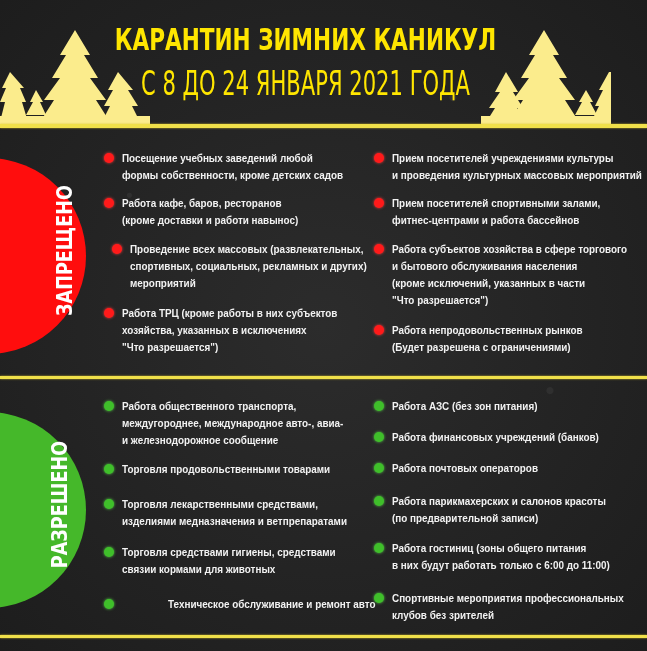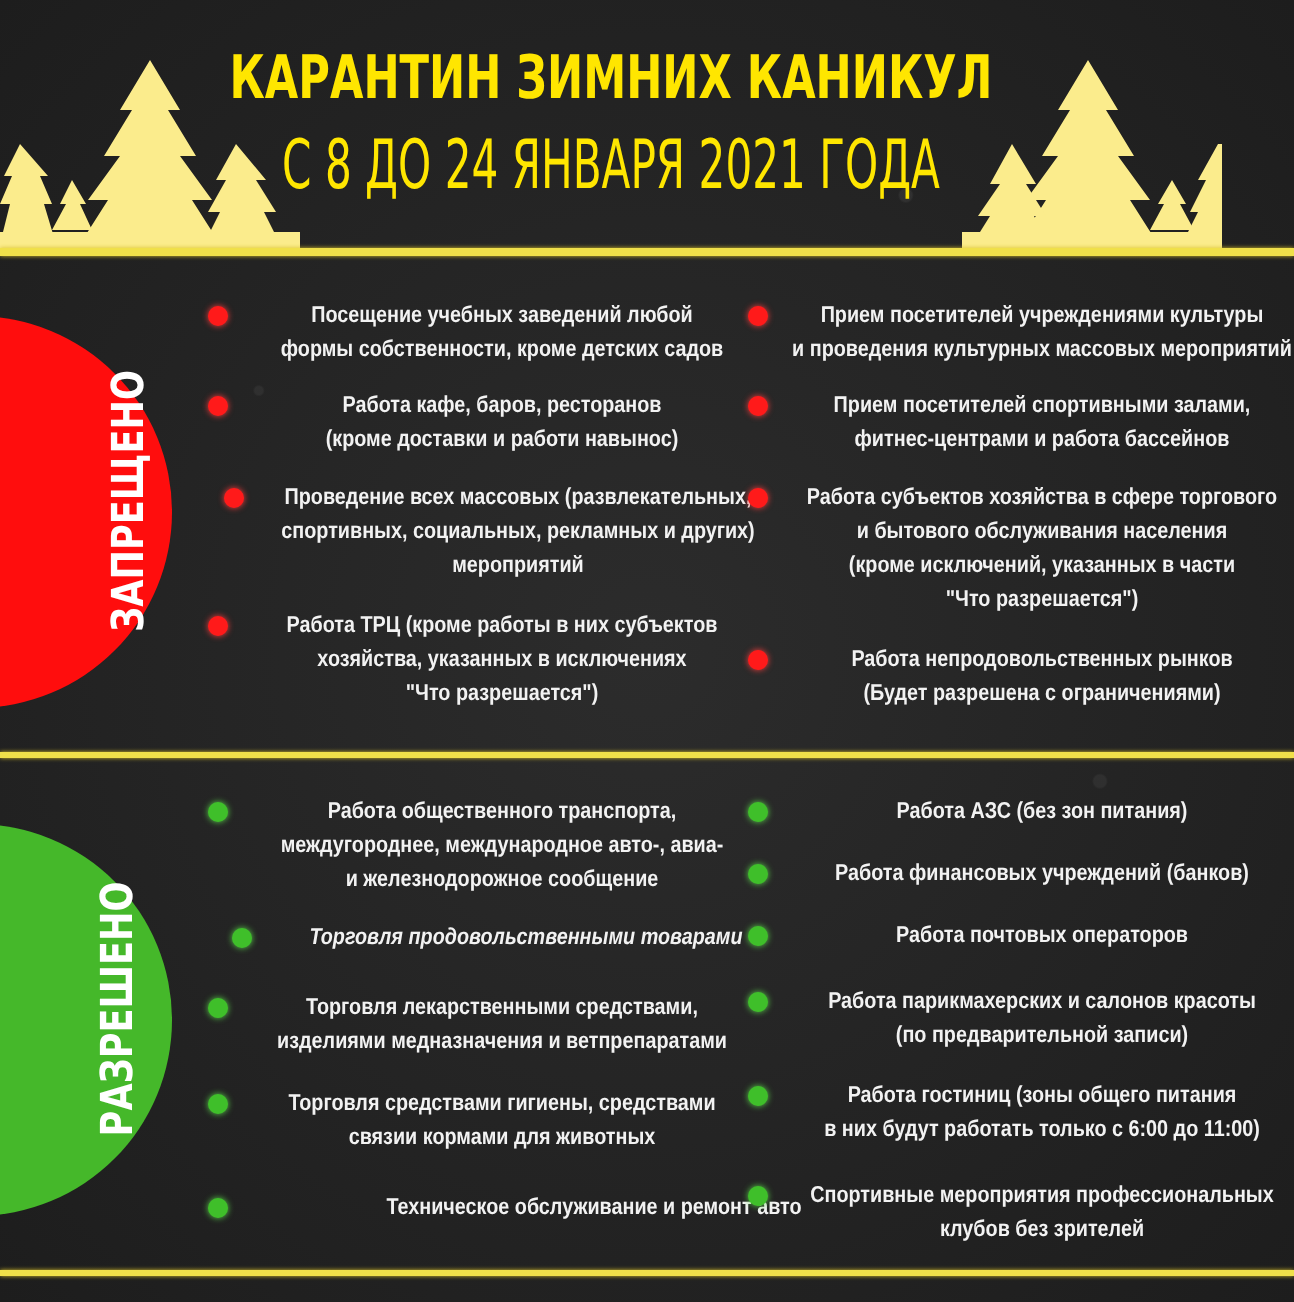--- a/index.html
+++ b/index.html
@@ -66,21 +66,21 @@
   }
   .badge-label {
     position: absolute;
     color: #ffffff;
     font-family: "DejaVu Sans", sans-serif;
     font-weight: bold;
     font-size: 22px;
     white-space: nowrap;
     transform-origin: center;
   }
-  .item { position: absolute; display: flex; align-items: flex-start; text-align: center; }
+  .item { position: absolute; display: flex; align-items: flex-start; }
   .dot {
     width: 10px; height: 10px; border-radius: 50%;
     margin-top: 3px; margin-right: 8px; flex: 0 0 10px;
   }
   .dot.red { background: #ff1a1a; box-shadow: 0 0 3px #ff3b3b; }
   .dot.green { background: #3fbf2a; box-shadow: 0 0 3px #5ad44a; }
   .txt {
     font-family: "Liberation Sans", sans-serif;
     font-size: 11.5px;
     line-height: 17px;
@@ -180,21 +180,21 @@
   <div class="section" style="top:380px; height:246px;">
     <div class="badge" style="left:-110px; top:32px; width:196px; height:196px; background:#45b82a;"></div>
     <div class="badge-label" style="left:-20px; top:112px; transform: rotate(-90deg) scaleX(0.8);">РАЗРЕШЕНО</div>
 
     <div class="item" style="left:104px; top:18px;">
       <span class="dot green"></span>
       <span class="txt">Работа общественного транспорта,
 междугороднее, международное авто-, авиа-
 и железнодорожное сообщение</span>
     </div>
-    <div class="item" style="left:116px; top:81px;font-style:italic;">
+    <div class="item" style="left:104px; top:81px;">
       <span class="dot green"></span>
       <span class="txt">Торговля продовольственными товарами</span>
     </div>
     <div class="item" style="left:104px; top:116px;">
       <span class="dot green"></span>
       <span class="txt">Торговля лекарственными средствами,
 изделиями медназначения и ветпрепаратами</span>
     </div>
     <div class="item" style="left:104px; top:164px;">
       <span class="dot green"></span>

